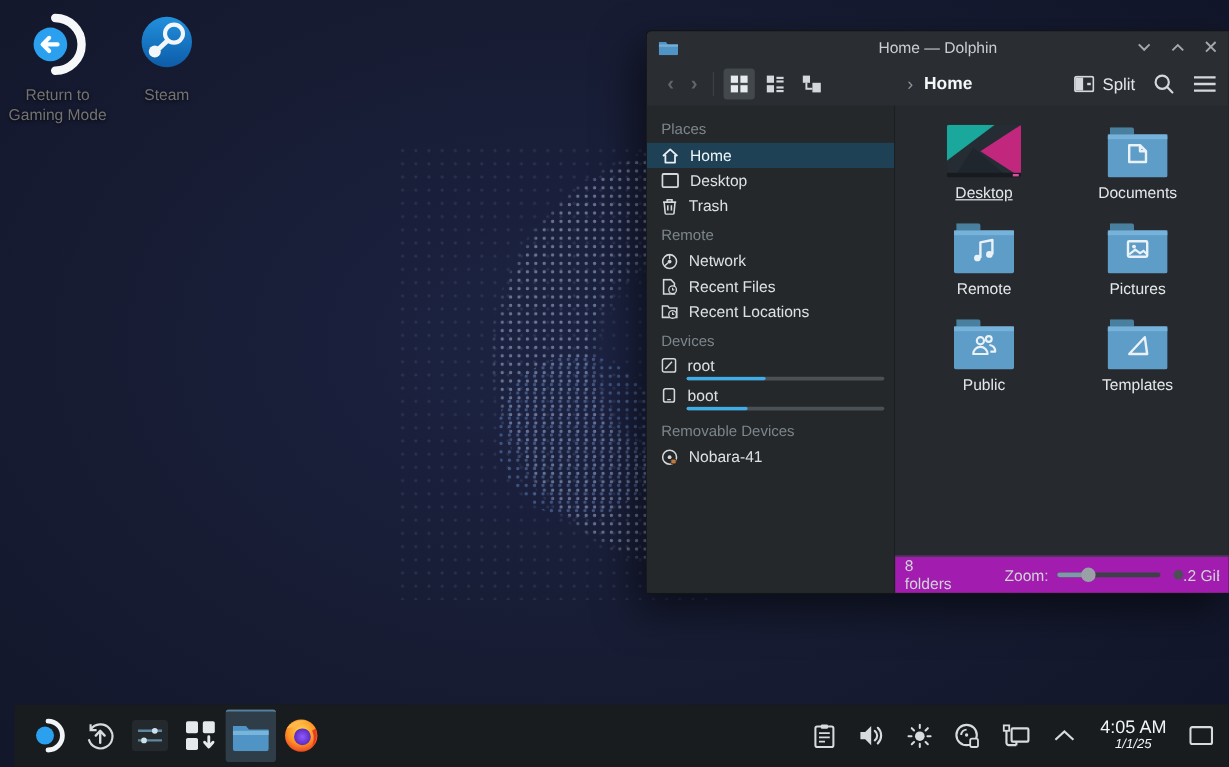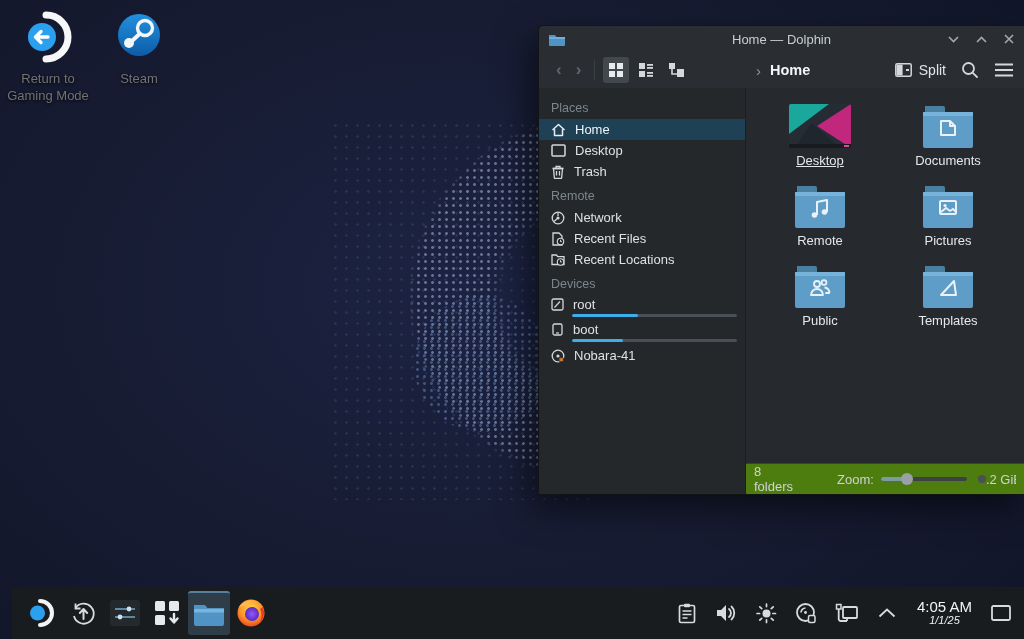--- a/index.html
+++ b/index.html
@@ -65,21 +65,21 @@
   .fitem .flabel.underlined{text-decoration:underline;}
   .desk-thumb{width:62px;height:44px;border-radius:2px;position:relative;overflow:hidden;background:#262c33;}
   .desk-thumb .tri-teal{position:absolute;left:0;top:0;width:0;height:0;
     border-top:30px solid #19a89b;border-right:40px solid transparent;}
   .desk-thumb .tri-mag{position:absolute;right:0;top:0;width:0;height:0;
     border-top:22px solid transparent;border-bottom:22px solid transparent;border-right:34px solid #c2277e;}
   .desk-thumb .tri-dark{position:absolute;left:8px;bottom:3px;width:0;height:0;
     border-bottom:22px solid #20262d;border-left:14px solid transparent;border-right:26px solid transparent;}
   .desk-thumb .mini-panel{position:absolute;left:0;right:0;bottom:0;height:4px;background:#171b20;}
   .desk-thumb .mini-dot{position:absolute;right:2px;bottom:1px;width:5px;height:2px;background:#d64fa0;}
-  .statusbar{flex:0 0 25px;border-top:1px solid #3a3f44;background:#4d7c0f;
+  .statusbar{flex:0 0 25px;border-top:1px solid #3a3f44;background:#a21caf;
     display:flex;align-items:center;padding:0 8px;color:#cfd3d6;font-size:13px;}
   .zoomctl{display:flex;align-items:center;gap:7px;margin-left:44px;}
   .zoom-track{width:86px;height:4px;background:#3c4146;border-radius:2px;position:relative;}
   .zoom-fill{position:absolute;left:0;top:0;height:4px;background:#7e9aa9;border-radius:2px;}
   .zoom-handle{position:absolute;top:-4px;width:12px;height:12px;border-radius:50%;background:#9aa1a6;
     transform:translateX(-6px);}
   .zoom-plus{width:8px;height:8px;border-radius:50%;background:#4a5055;margin-left:4px;}
   .free-space{margin-left:auto;display:flex;align-items:center;gap:3px;white-space:nowrap;overflow:hidden;}
   
   .taskbar{position:absolute;left:0;right:0;bottom:0;height:52px;background:#191c1f;
@@ -283,20 +283,21 @@
         <svg width="13" height="13" viewBox="0 0 13 13">
           <rect x="2" y="1" width="9" height="11" rx="1.5" fill="none" stroke="#d4d8da" stroke-width="1.3"></rect>
           <path d="M5 10 h3" stroke="#d4d8da" stroke-width="1.2"></path>
         </svg>
         <span>boot</span>
       </div>
       <div class="usage-bar">
         <div class="usage-fill" style="width: 31%;"></div>
       </div>
 
+      <div class="side-header">Removable Devices</div>
 
       <div class="side-item">
         <svg width="14" height="14" viewBox="0 0 14 14">
           <circle cx="7" cy="7" r="5.8" fill="none" stroke="#d4d8da" stroke-width="1.3"></circle>
           <circle cx="7" cy="7" r="1.6" fill="#d4d8da"></circle>
           <rect x="8" y="8.6" width="4.5" height="4" rx="1" fill="#c47a3a" stroke="#24282b" stroke-width="0.8"></rect>
         </svg>
         <span>Nobara-41</span>
       </div>
     </div>

